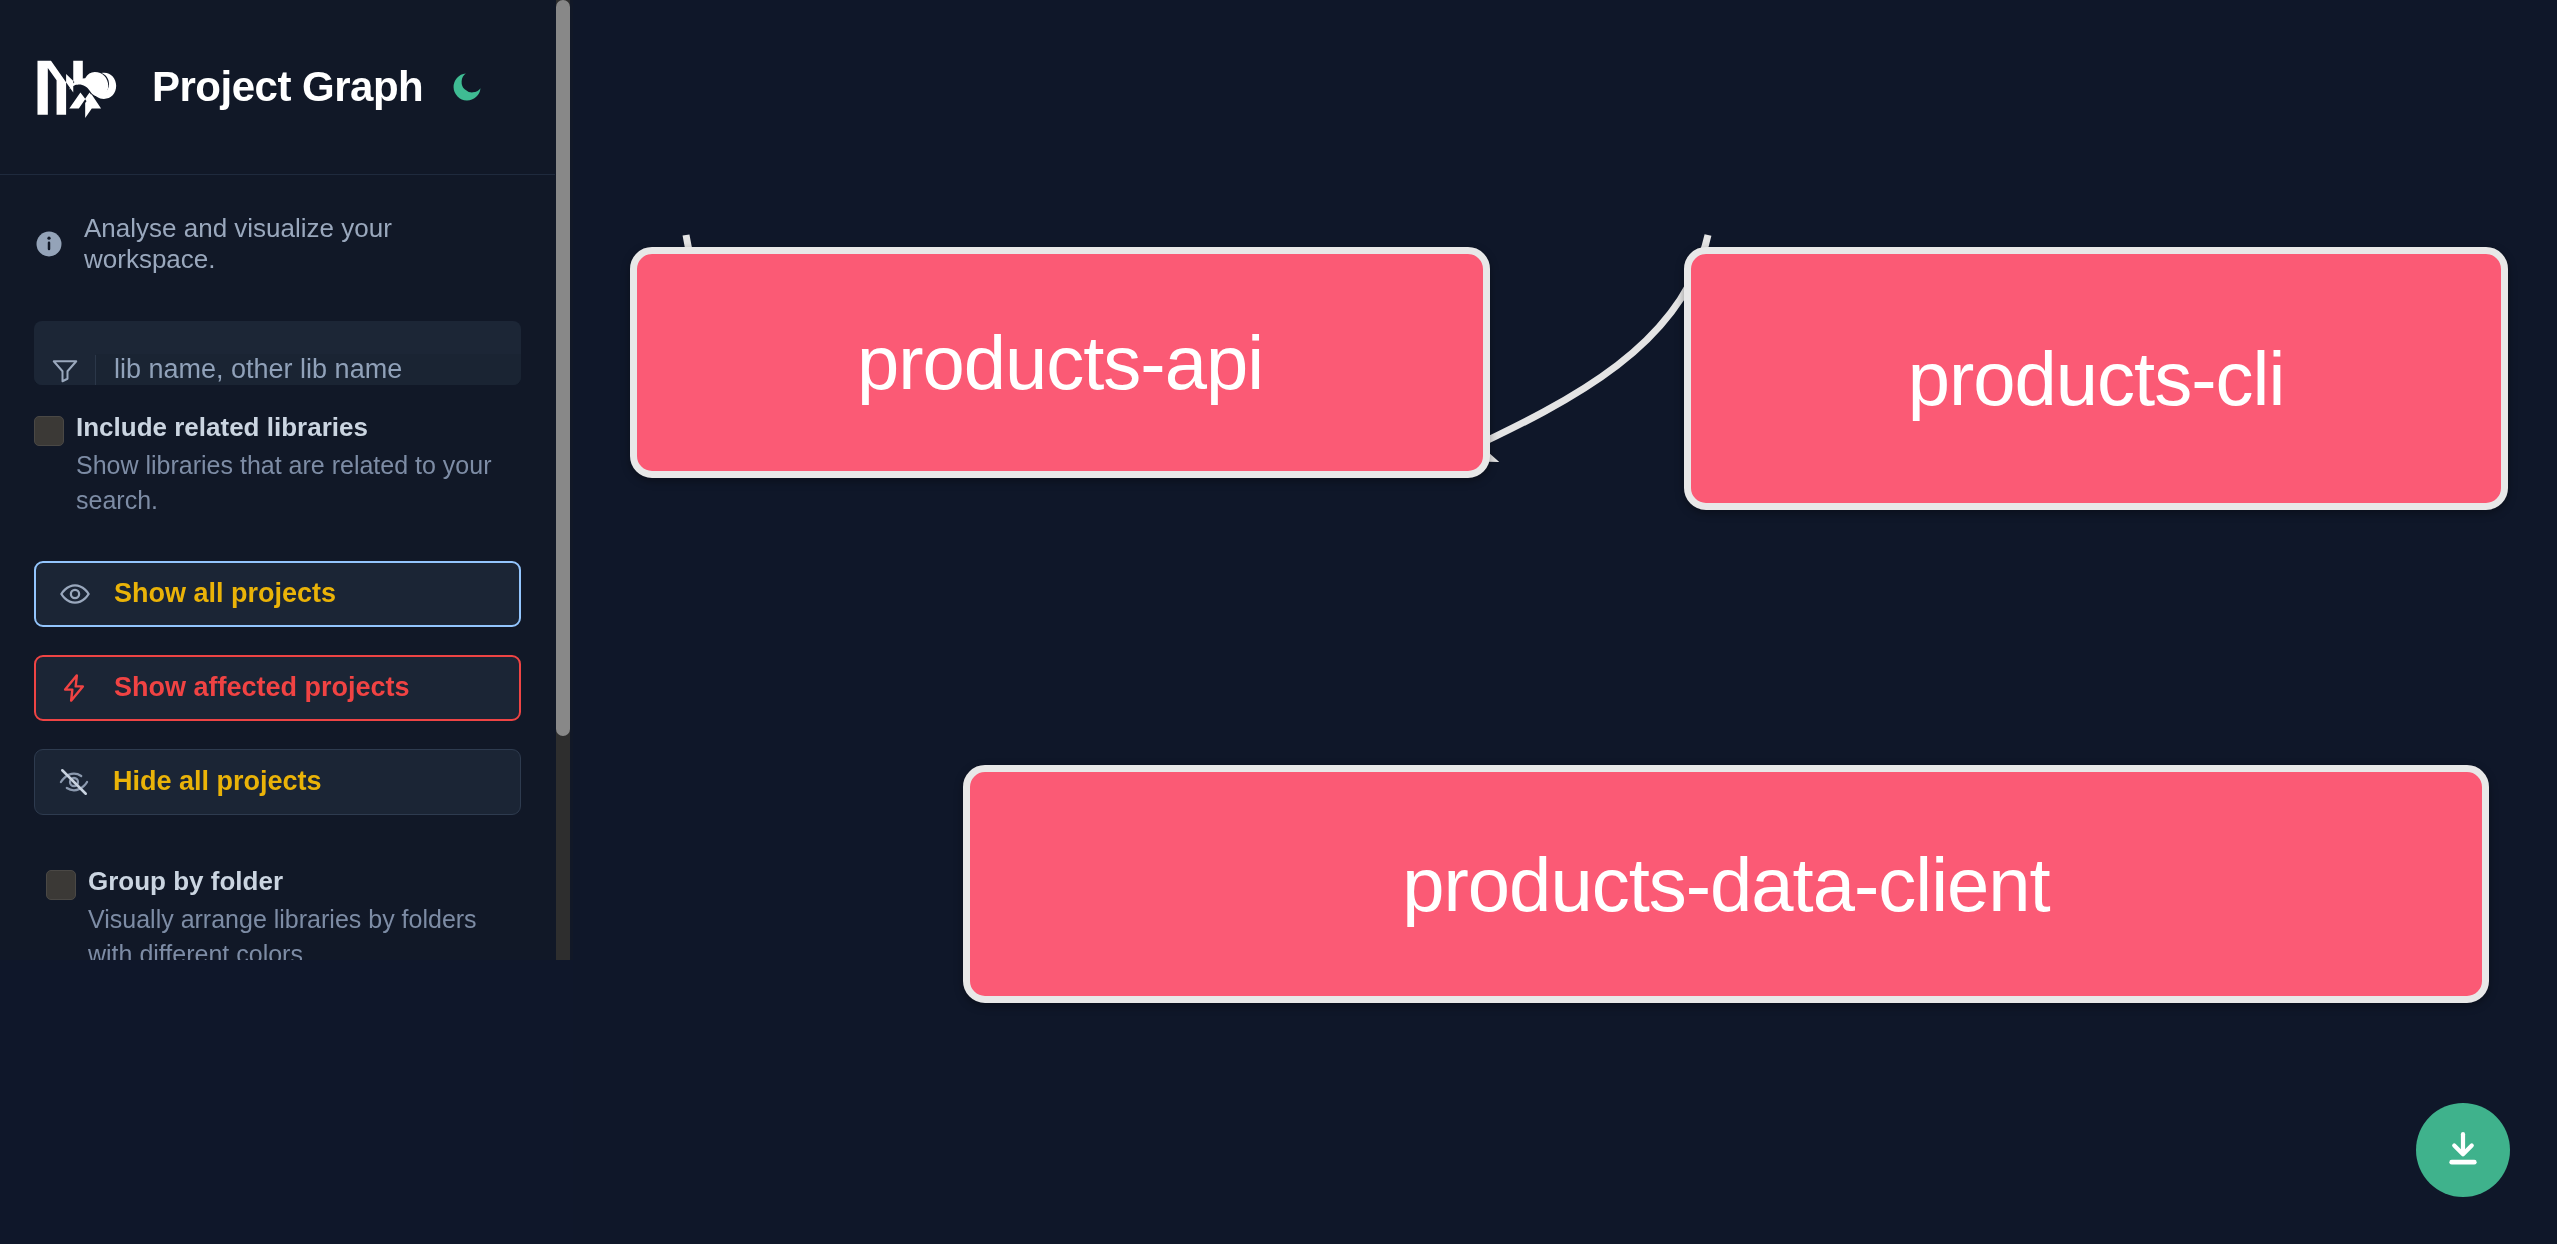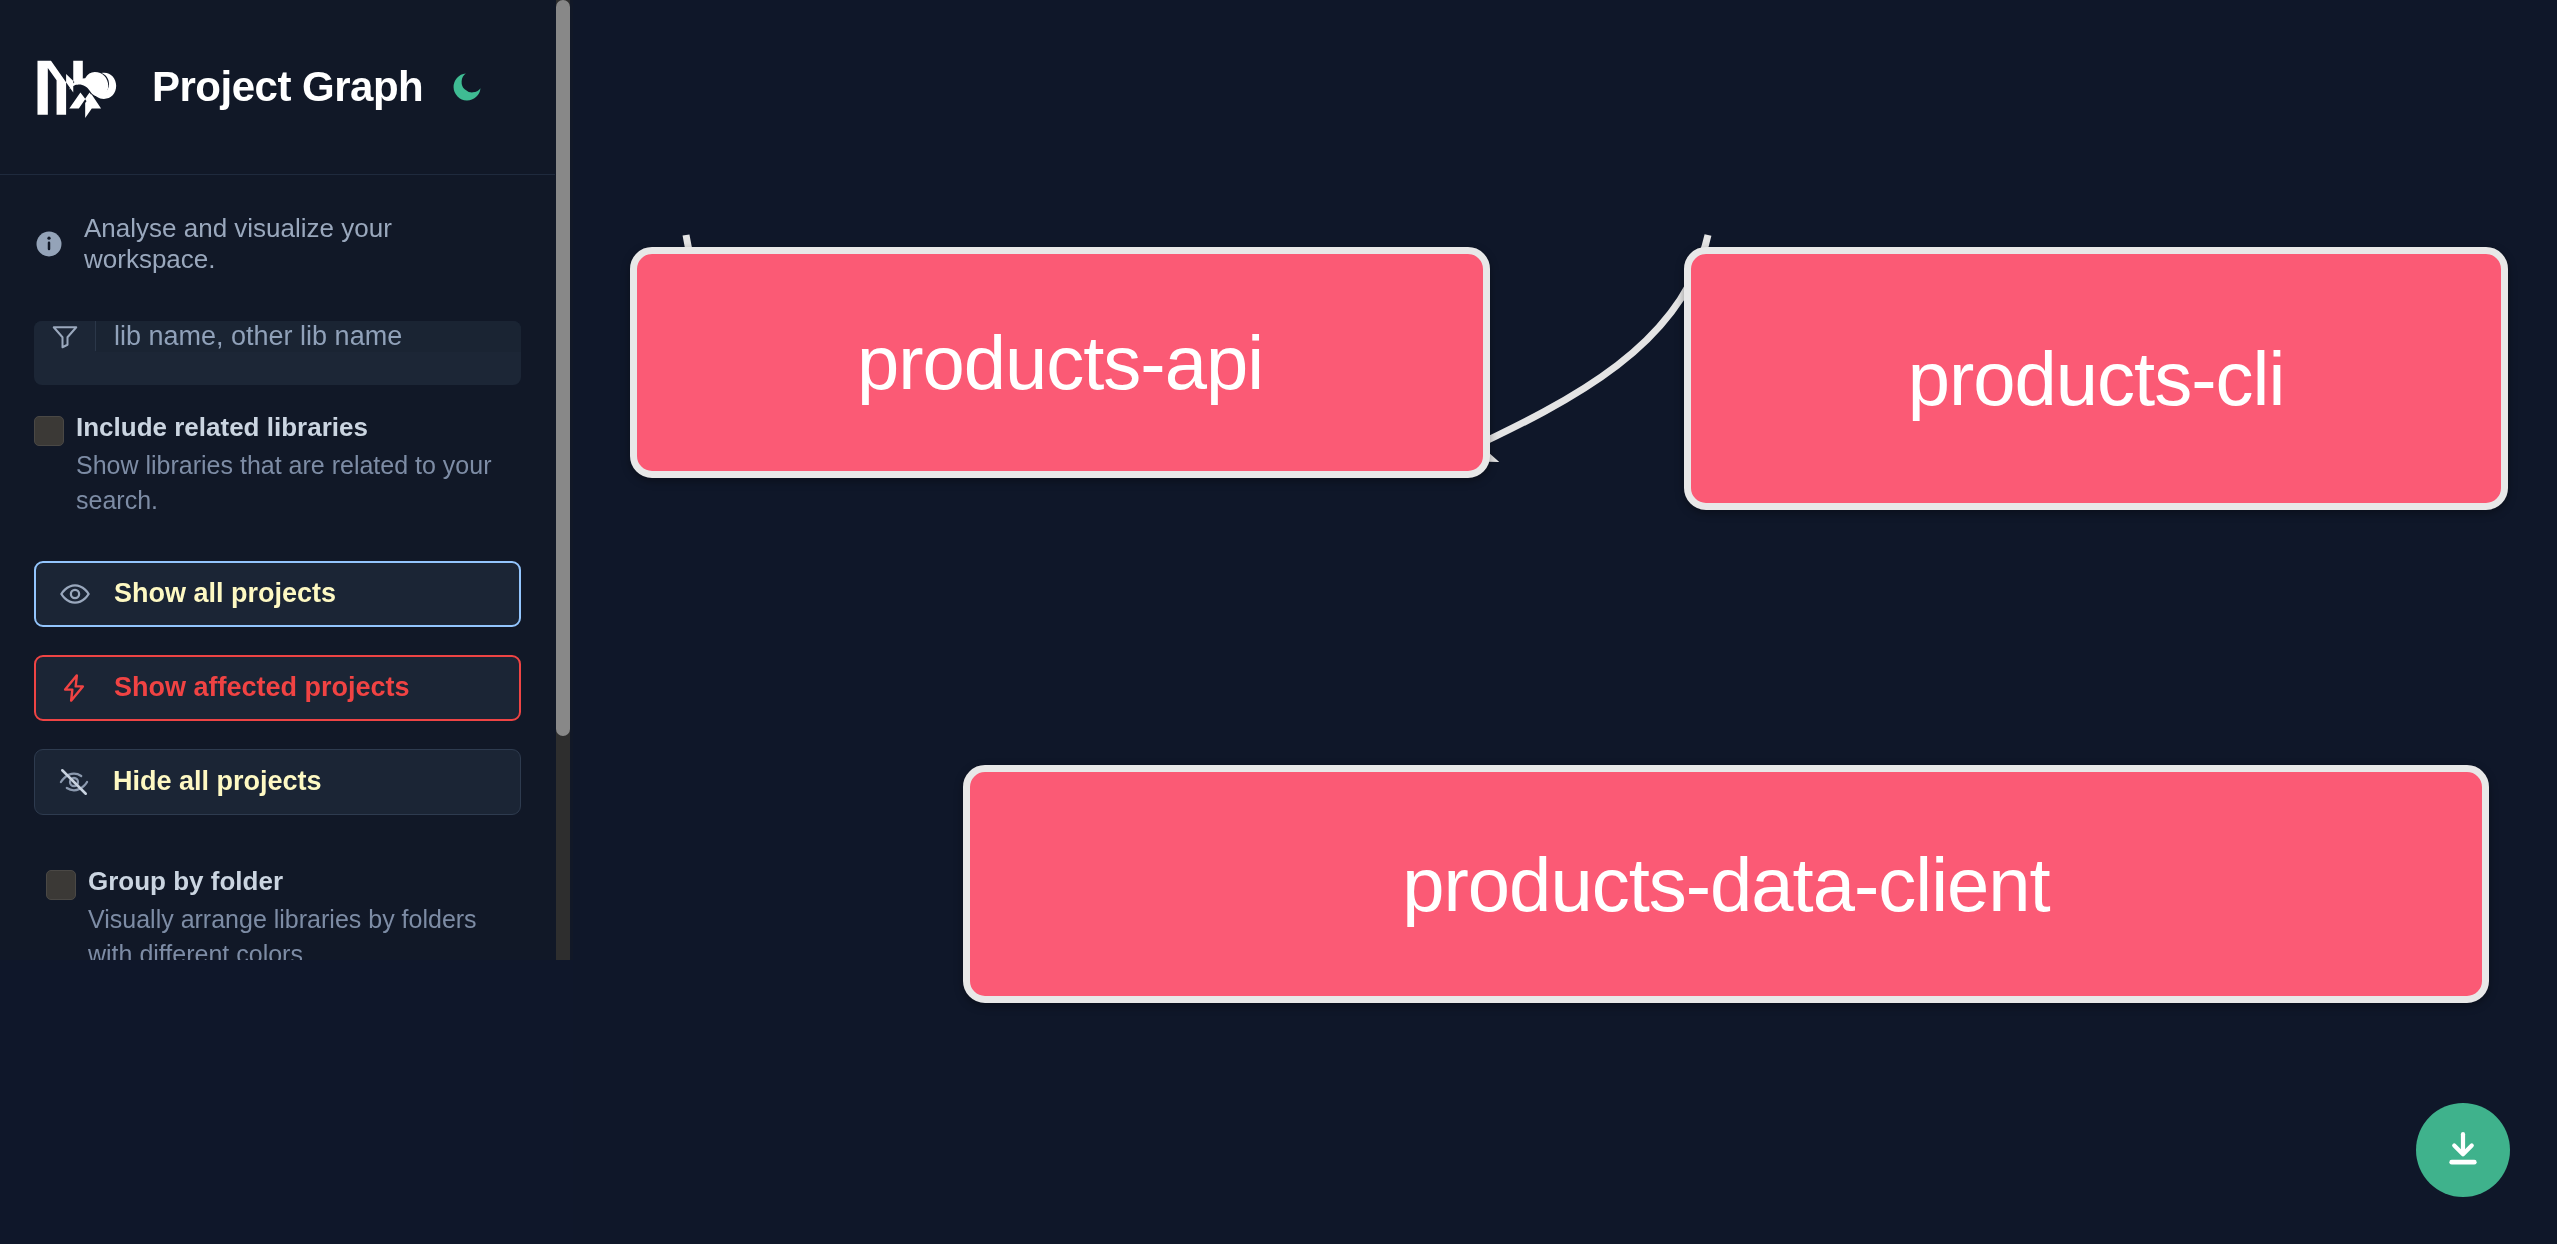--- a/index.html
+++ b/index.html
@@ -50,21 +50,21 @@
   }
   .info-icon { width: 30px; height: 30px; flex: 0 0 auto; }
   .sb-tagline-text {
     color: #9aa8bd;
     font-size: 26px;
   }
 
   
   .search-wrap {
     margin: 46px 34px 0 34px;
-    display: flex; align-items: flex-start;
+    display: flex; align-items: flex-end;
     height: 64px;
     background: #1c2636;
     border-radius: 8px;
     overflow: hidden;
   }
   .search-icon-box {
     width: 62px;
     display: flex; align-items: center; justify-content: center;
     border-right: 1px solid #2b3749;
     background: #1c2636;
@@ -123,21 +123,21 @@
     display: flex; align-items: center;
     gap: 22px;
     margin: 0 34px;
     height: 66px;
     padding: 0 22px;
     border-radius: 9px;
     background: #1b2535;
     border: 1px solid #2e3b4f;
     cursor: pointer;
   }
-  .btn-label { font-size: 27px; font-weight: 700; color: #fef9c3; }
+  .btn-label { font-size: 27px; font-weight: 700; color: #eab308; }
   .btn-icon { width: 34px; height: 34px; display:flex; align-items:center; justify-content:center; }
   .btn.show-all { border: 2px solid #93c5fd; margin-top: 42px; }
   .btn.affected { border: 2px solid #ef4444; margin-top: 28px; }
   .btn.affected .btn-label { color: #f04343; }
   .btn.hide-all { margin-top: 28px; }
 
   .group-section { margin-top: 50px; padding-left: 46px; }
   .proximity-section { margin-top: 42px; }
 
   

